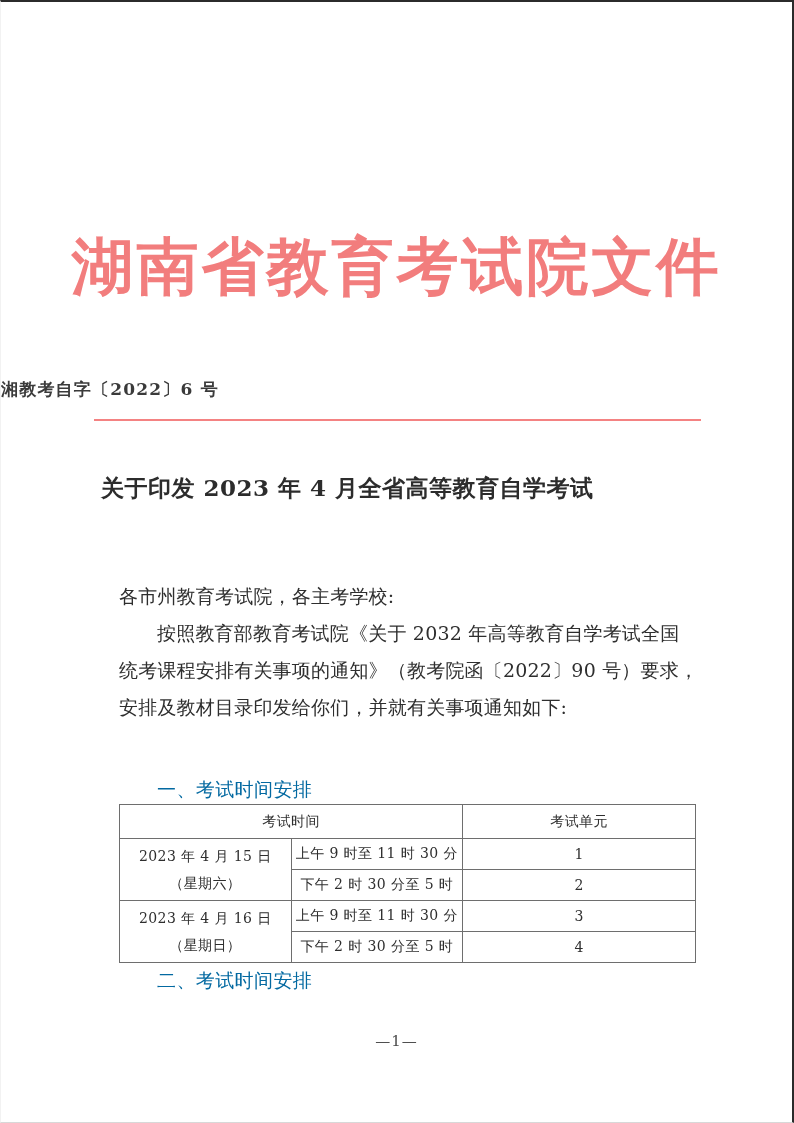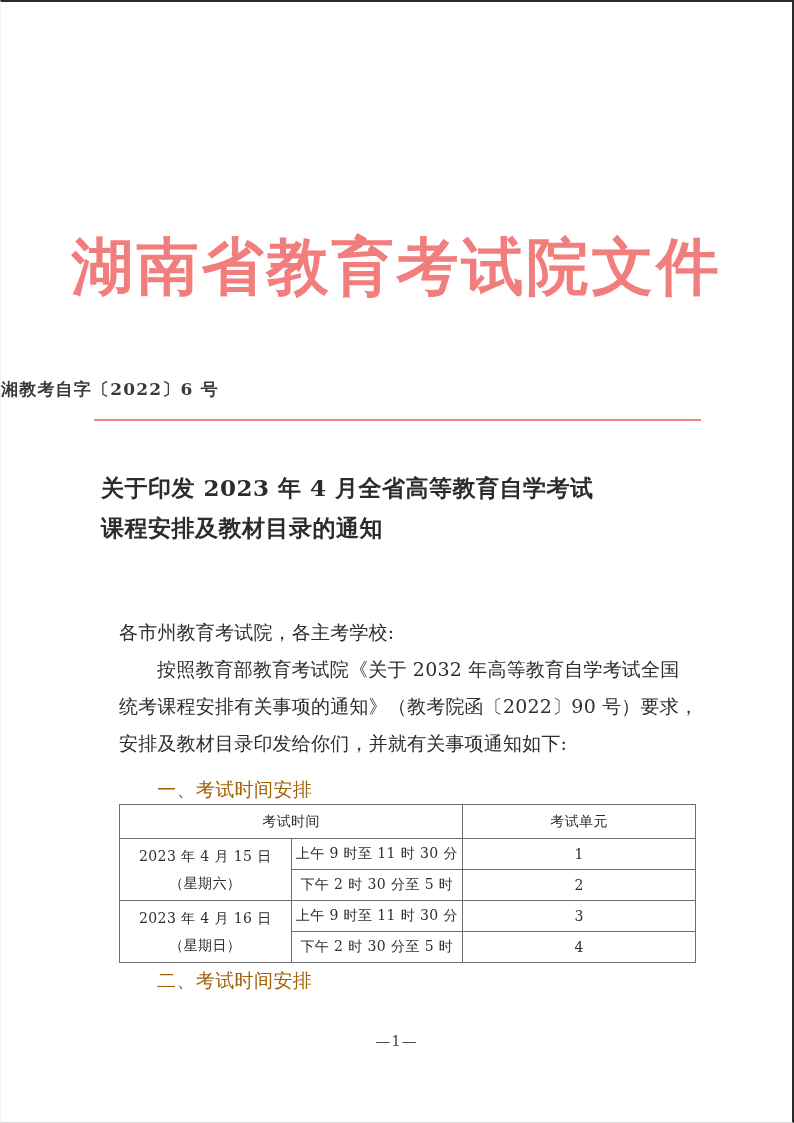--- a/index.html
+++ b/index.html
@@ -86,32 +86,31 @@
   .body-block {
     position: absolute;
     left: 118px;
     width: 578px;
     top: 576px;
     font-size: 19px;
     line-height: 37px;
     color: #2e2e2e;
     letter-spacing: 0.2px;
     font-family: "DejaVu Serif", "Liberation Serif", serif;
-    margin-top: 36px;
   }
   .line { white-space: nowrap; }
   .indent1 { padding-left: 38px; }
 
   
   .section-heading {
     position: absolute;
     left: 156px;
     font-size: 19px;
     line-height: 30px;
-    color: #a16207;
+    color: #0369a1;
     letter-spacing: 0.4px;
     white-space: nowrap;
     font-family: "DejaVu Serif", "Liberation Serif", serif;
   }
   #heading-1 { top: 772px; }
   #heading-2 { top: 963px; }
 
   
   .exam-table {
     position: absolute;
@@ -176,21 +175,20 @@
   <div class="masthead">
     <span class="masthead-title">湖南省教育考试院文件</span>
   </div>
 
   <div class="docnum">湘教考自字〔2022〕6 号</div>
 
   <div class="red-rule"></div>
 
   <div class="doc-title">
     <span class="tline">关于印发 2023 年 4 月全省高等教育自学考试</span>
-    <span class="tline">课程安排及教材目录的通知</span>
   </div>
 
   <div class="body-block">
     <div class="line">各市州教育考试院，各主考学校:</div>
     <div class="line indent1">按照教育部教育考试院《关于 2032 年高等教育自学考试全国</div>
     <div class="line">统考课程安排有关事项的通知》（教考院函〔2022〕90 号）要求，</div>
     <div class="line">安排及教材目录印发给你们，并就有关事项通知如下:</div>
   </div>
 
   <div class="section-heading" id="heading-1">一、考试时间安排</div>

